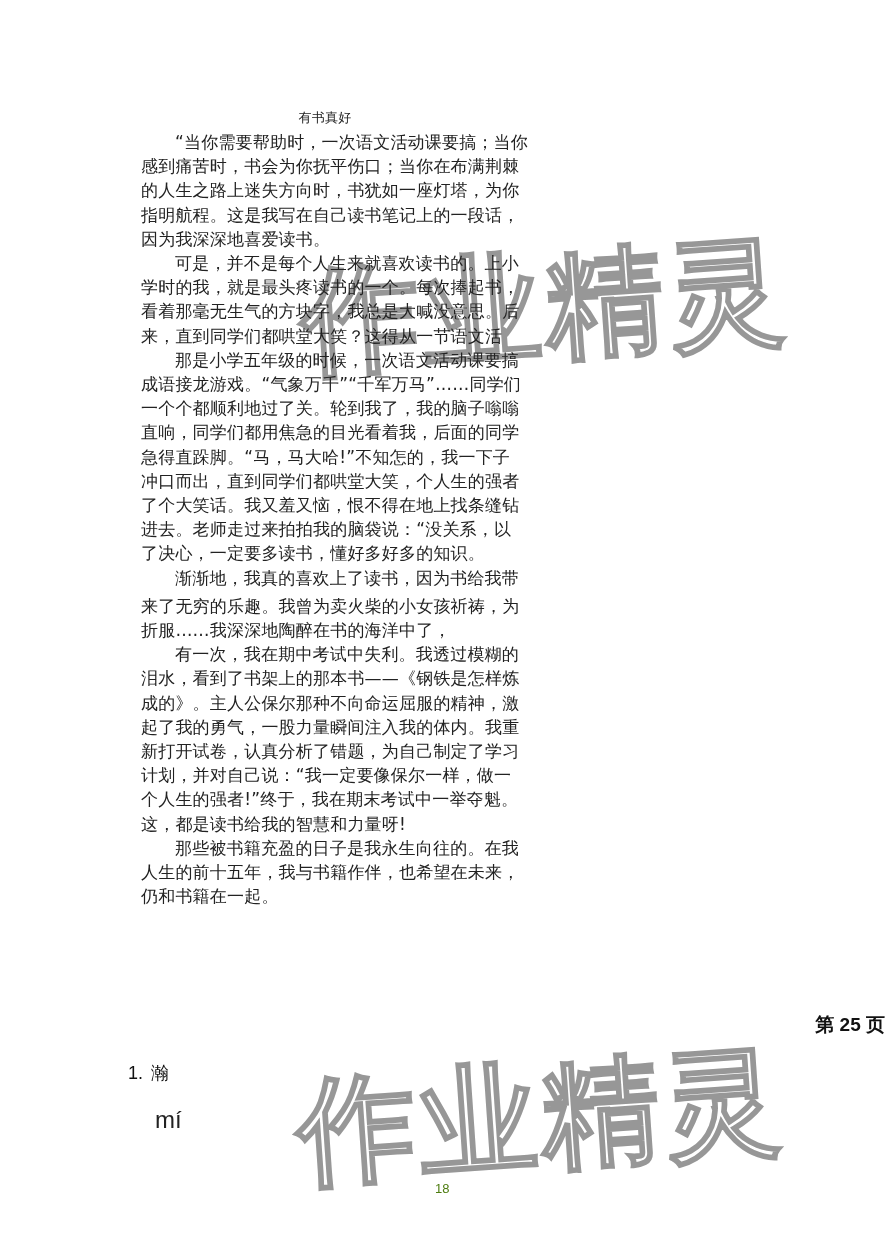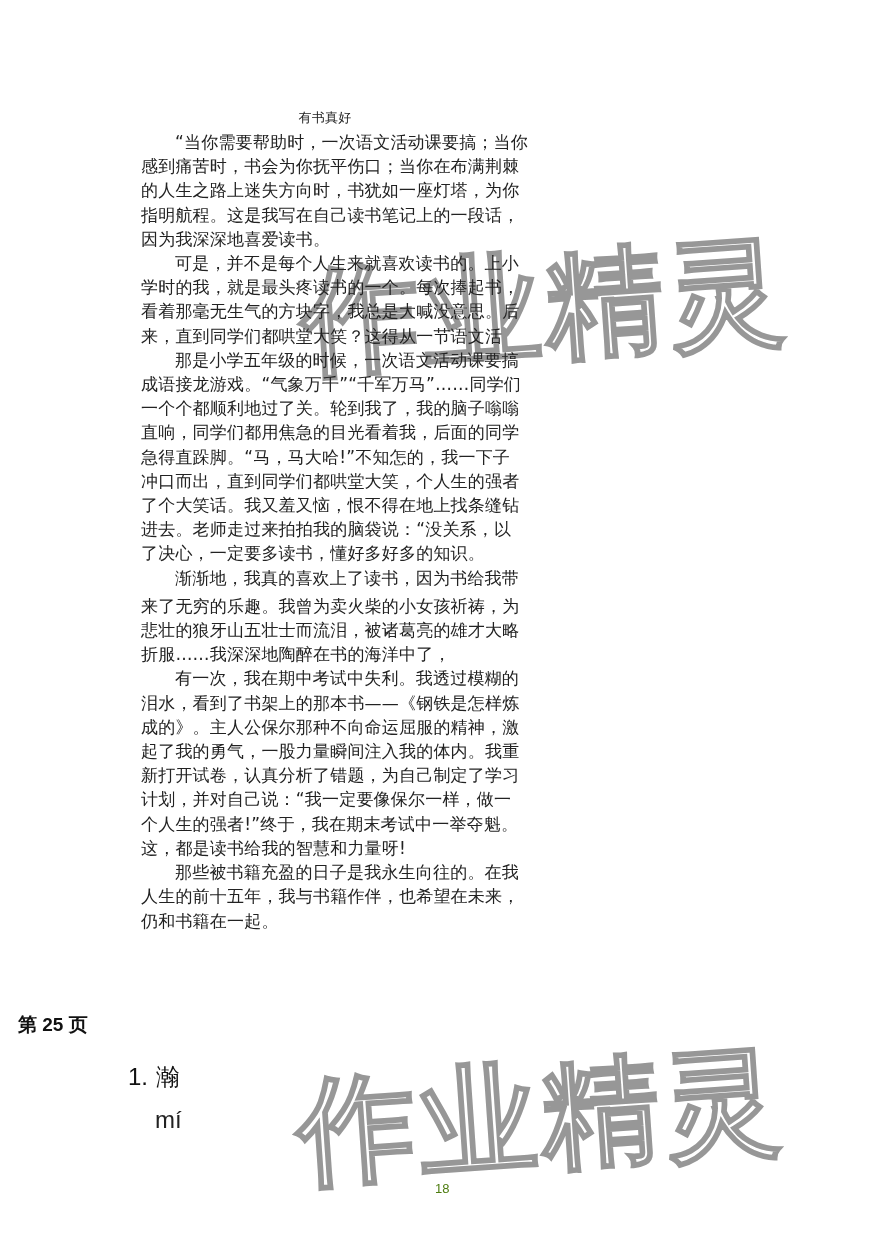--- a/index.html
+++ b/index.html
@@ -40,33 +40,33 @@
       padding-left: 34px;
     }
     .essay-line.gap {
       margin-top: 4px;
     }
     .page-heading {
       position: absolute;
       left: 0;
       width: 885px;
       top: 1012px;
-      text-align: left;
+      text-align: right;
       font-family: "Liberation Sans", "DejaVu Sans", sans-serif;
       font-weight: bold;
       font-size: 19px;
       color: #111111;
       padding-left: 18px;
       box-sizing: border-box;
     }
     .answer-item {
       position: absolute;
       left: 128px;
       top: 1061px;
-      font-size: 24px;
+      font-size: 18px;
       color: #111111;
       font-family: "Liberation Sans", "DejaVu Sans", sans-serif;
     }
     .answer-item .num {
       margin-right: 8px;
     }
     .answer-pinyin {
       position: absolute;
       left: 155px;
       top: 1106px;
@@ -130,21 +130,20 @@
       <p class="essay-line">成语接龙游戏。“气象万千”“千军万马”……同学们</p>
       <p class="essay-line">一个个都顺利地过了关。轮到我了，我的脑子嗡嗡</p>
       <p class="essay-line">直响，同学们都用焦急的目光看着我，后面的同学</p>
       <p class="essay-line">急得直跺脚。“马，马大哈!”不知怎的，我一下子</p>
       <p class="essay-line">冲口而出，直到同学们都哄堂大笑，个人生的强者</p>
       <p class="essay-line">了个大笑话。我又羞又恼，恨不得在地上找条缝钻</p>
       <p class="essay-line">进去。老师走过来拍拍我的脑袋说：“没关系，以</p>
       <p class="essay-line">了决心，一定要多读书，懂好多好多的知识。</p>
       <p class="essay-line indent">渐渐地，我真的喜欢上了读书，因为书给我带</p>
       <p class="essay-line gap">来了无穷的乐趣。我曾为卖火柴的小女孩祈祷，为</p>
-      <p class="essay-line">悲壮的狼牙山五壮士而流泪，被诸葛亮的雄才大略</p>
       <p class="essay-line">折服……我深深地陶醉在书的海洋中了，</p>
       <p class="essay-line indent">有一次，我在期中考试中失利。我透过模糊的</p>
       <p class="essay-line">泪水，看到了书架上的那本书——《钢铁是怎样炼</p>
       <p class="essay-line">成的》。主人公保尔那种不向命运屈服的精神，激</p>
       <p class="essay-line">起了我的勇气，一股力量瞬间注入我的体内。我重</p>
       <p class="essay-line">新打开试卷，认真分析了错题，为自己制定了学习</p>
       <p class="essay-line">计划，并对自己说：“我一定要像保尔一样，做一</p>
       <p class="essay-line">个人生的强者!”终于，我在期末考试中一举夺魁。</p>
       <p class="essay-line">这，都是读书给我的智慧和力量呀!</p>
       <p class="essay-line indent">那些被书籍充盈的日子是我永生向往的。在我</p>

